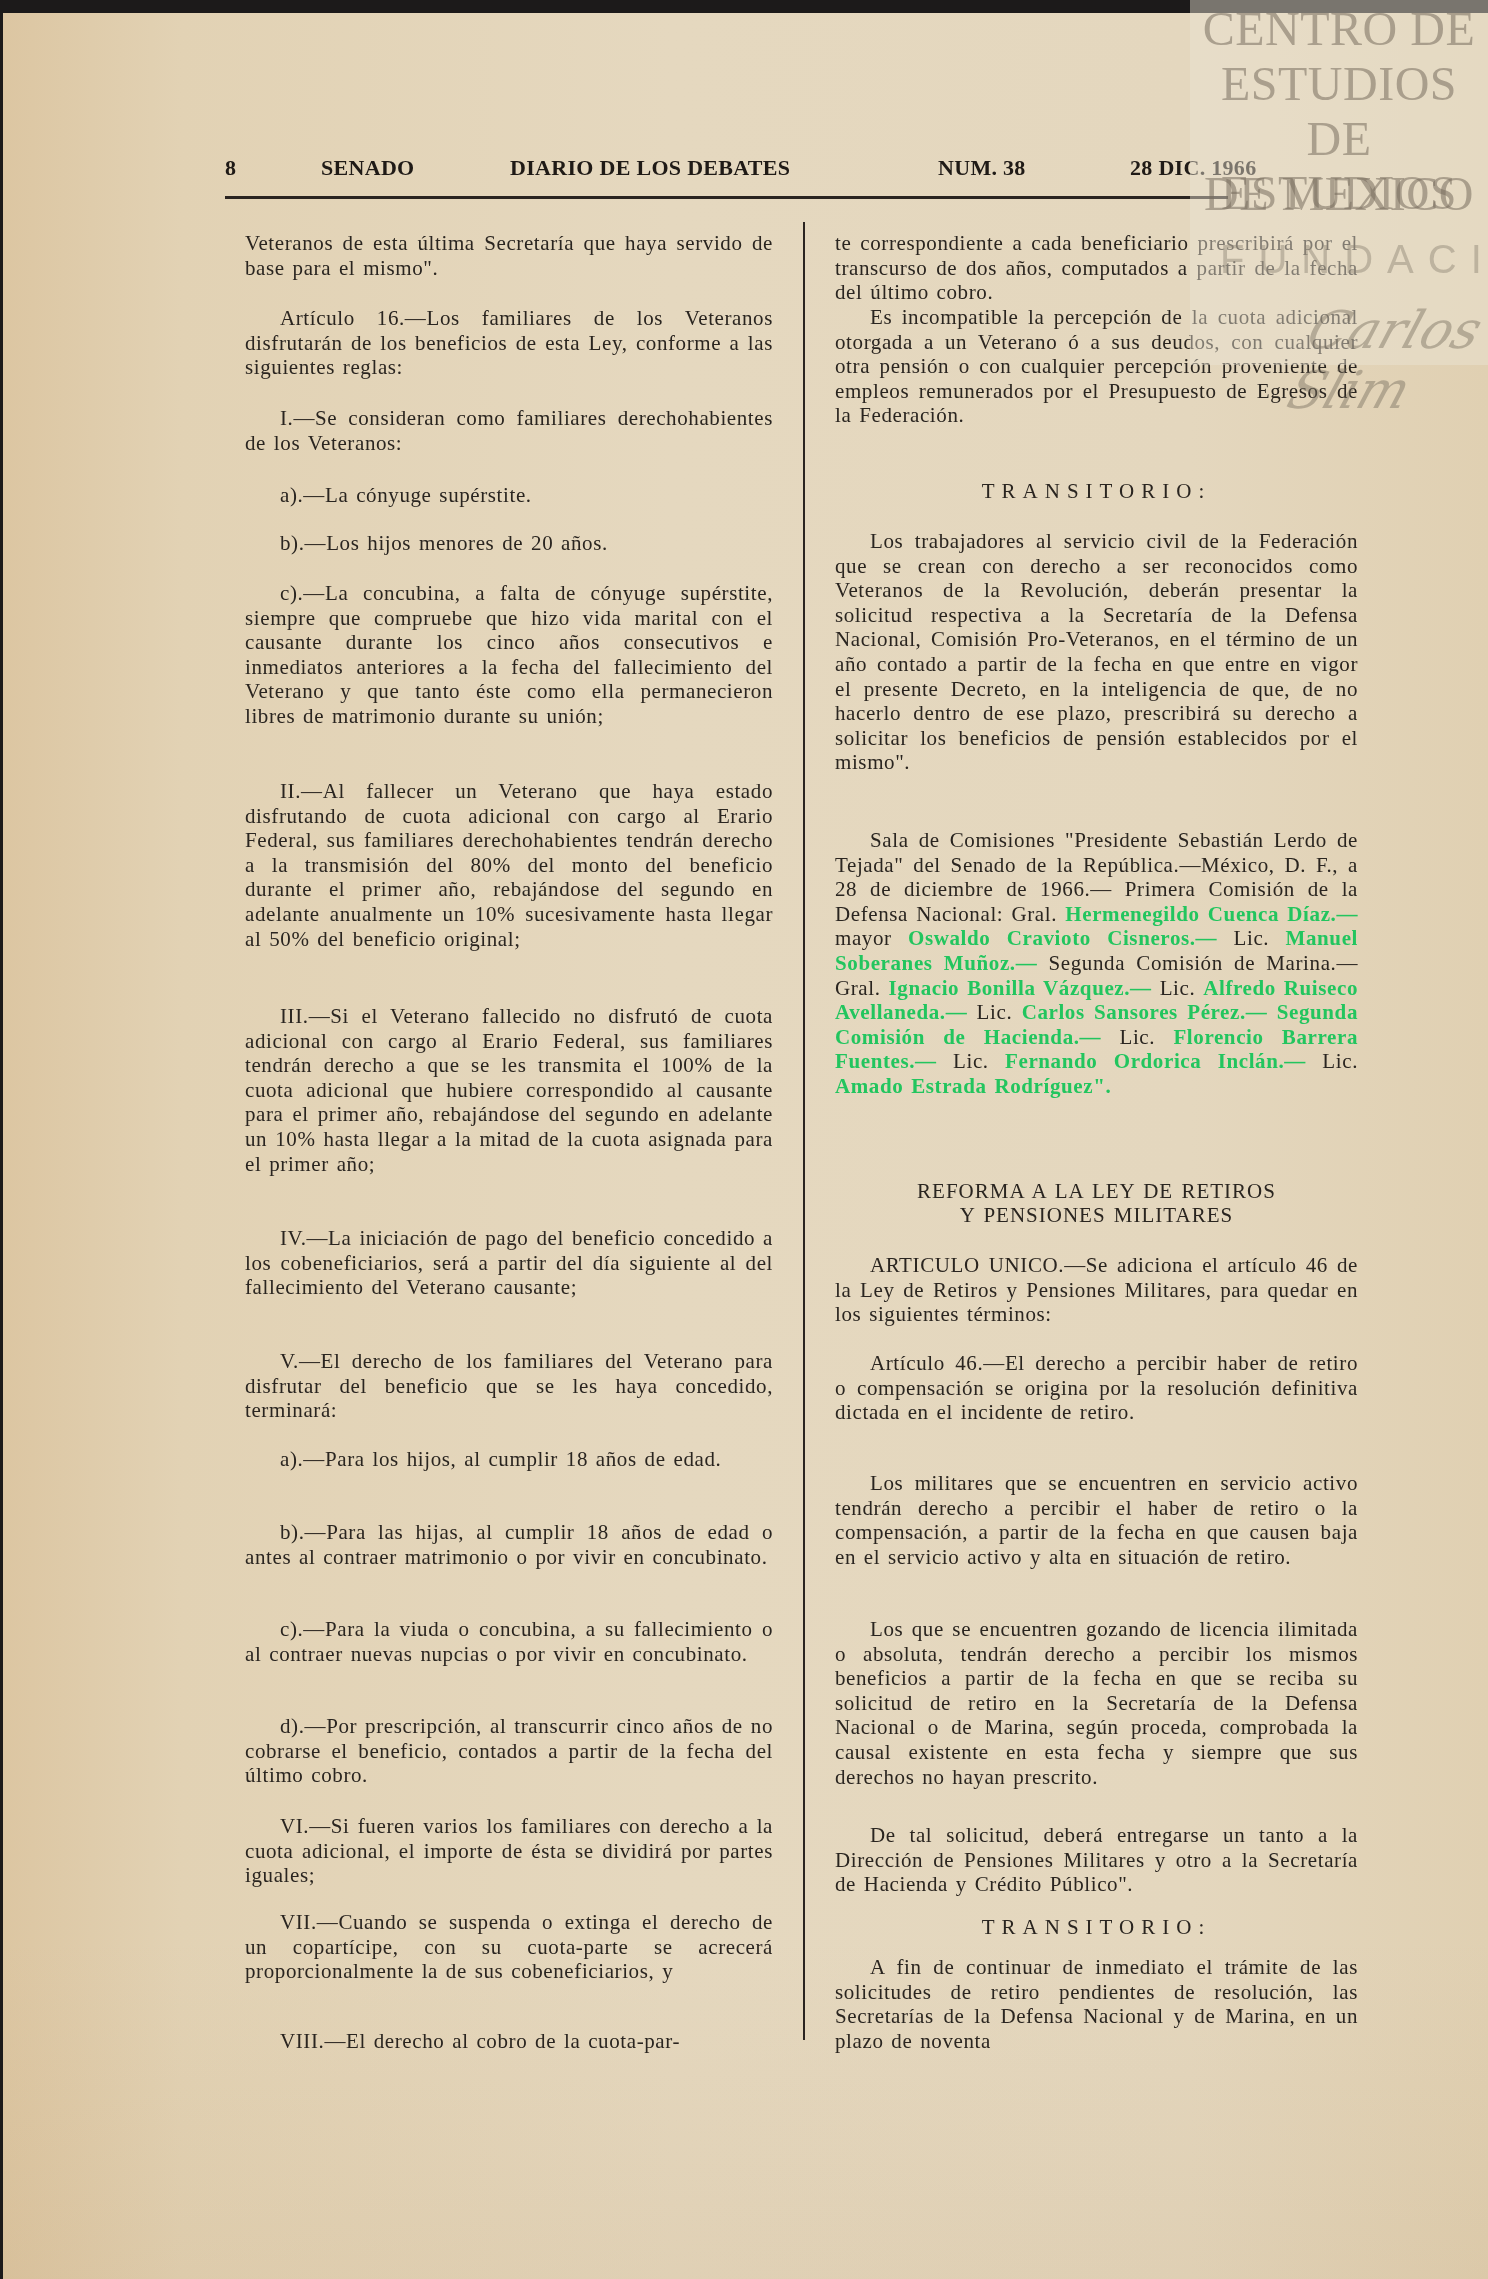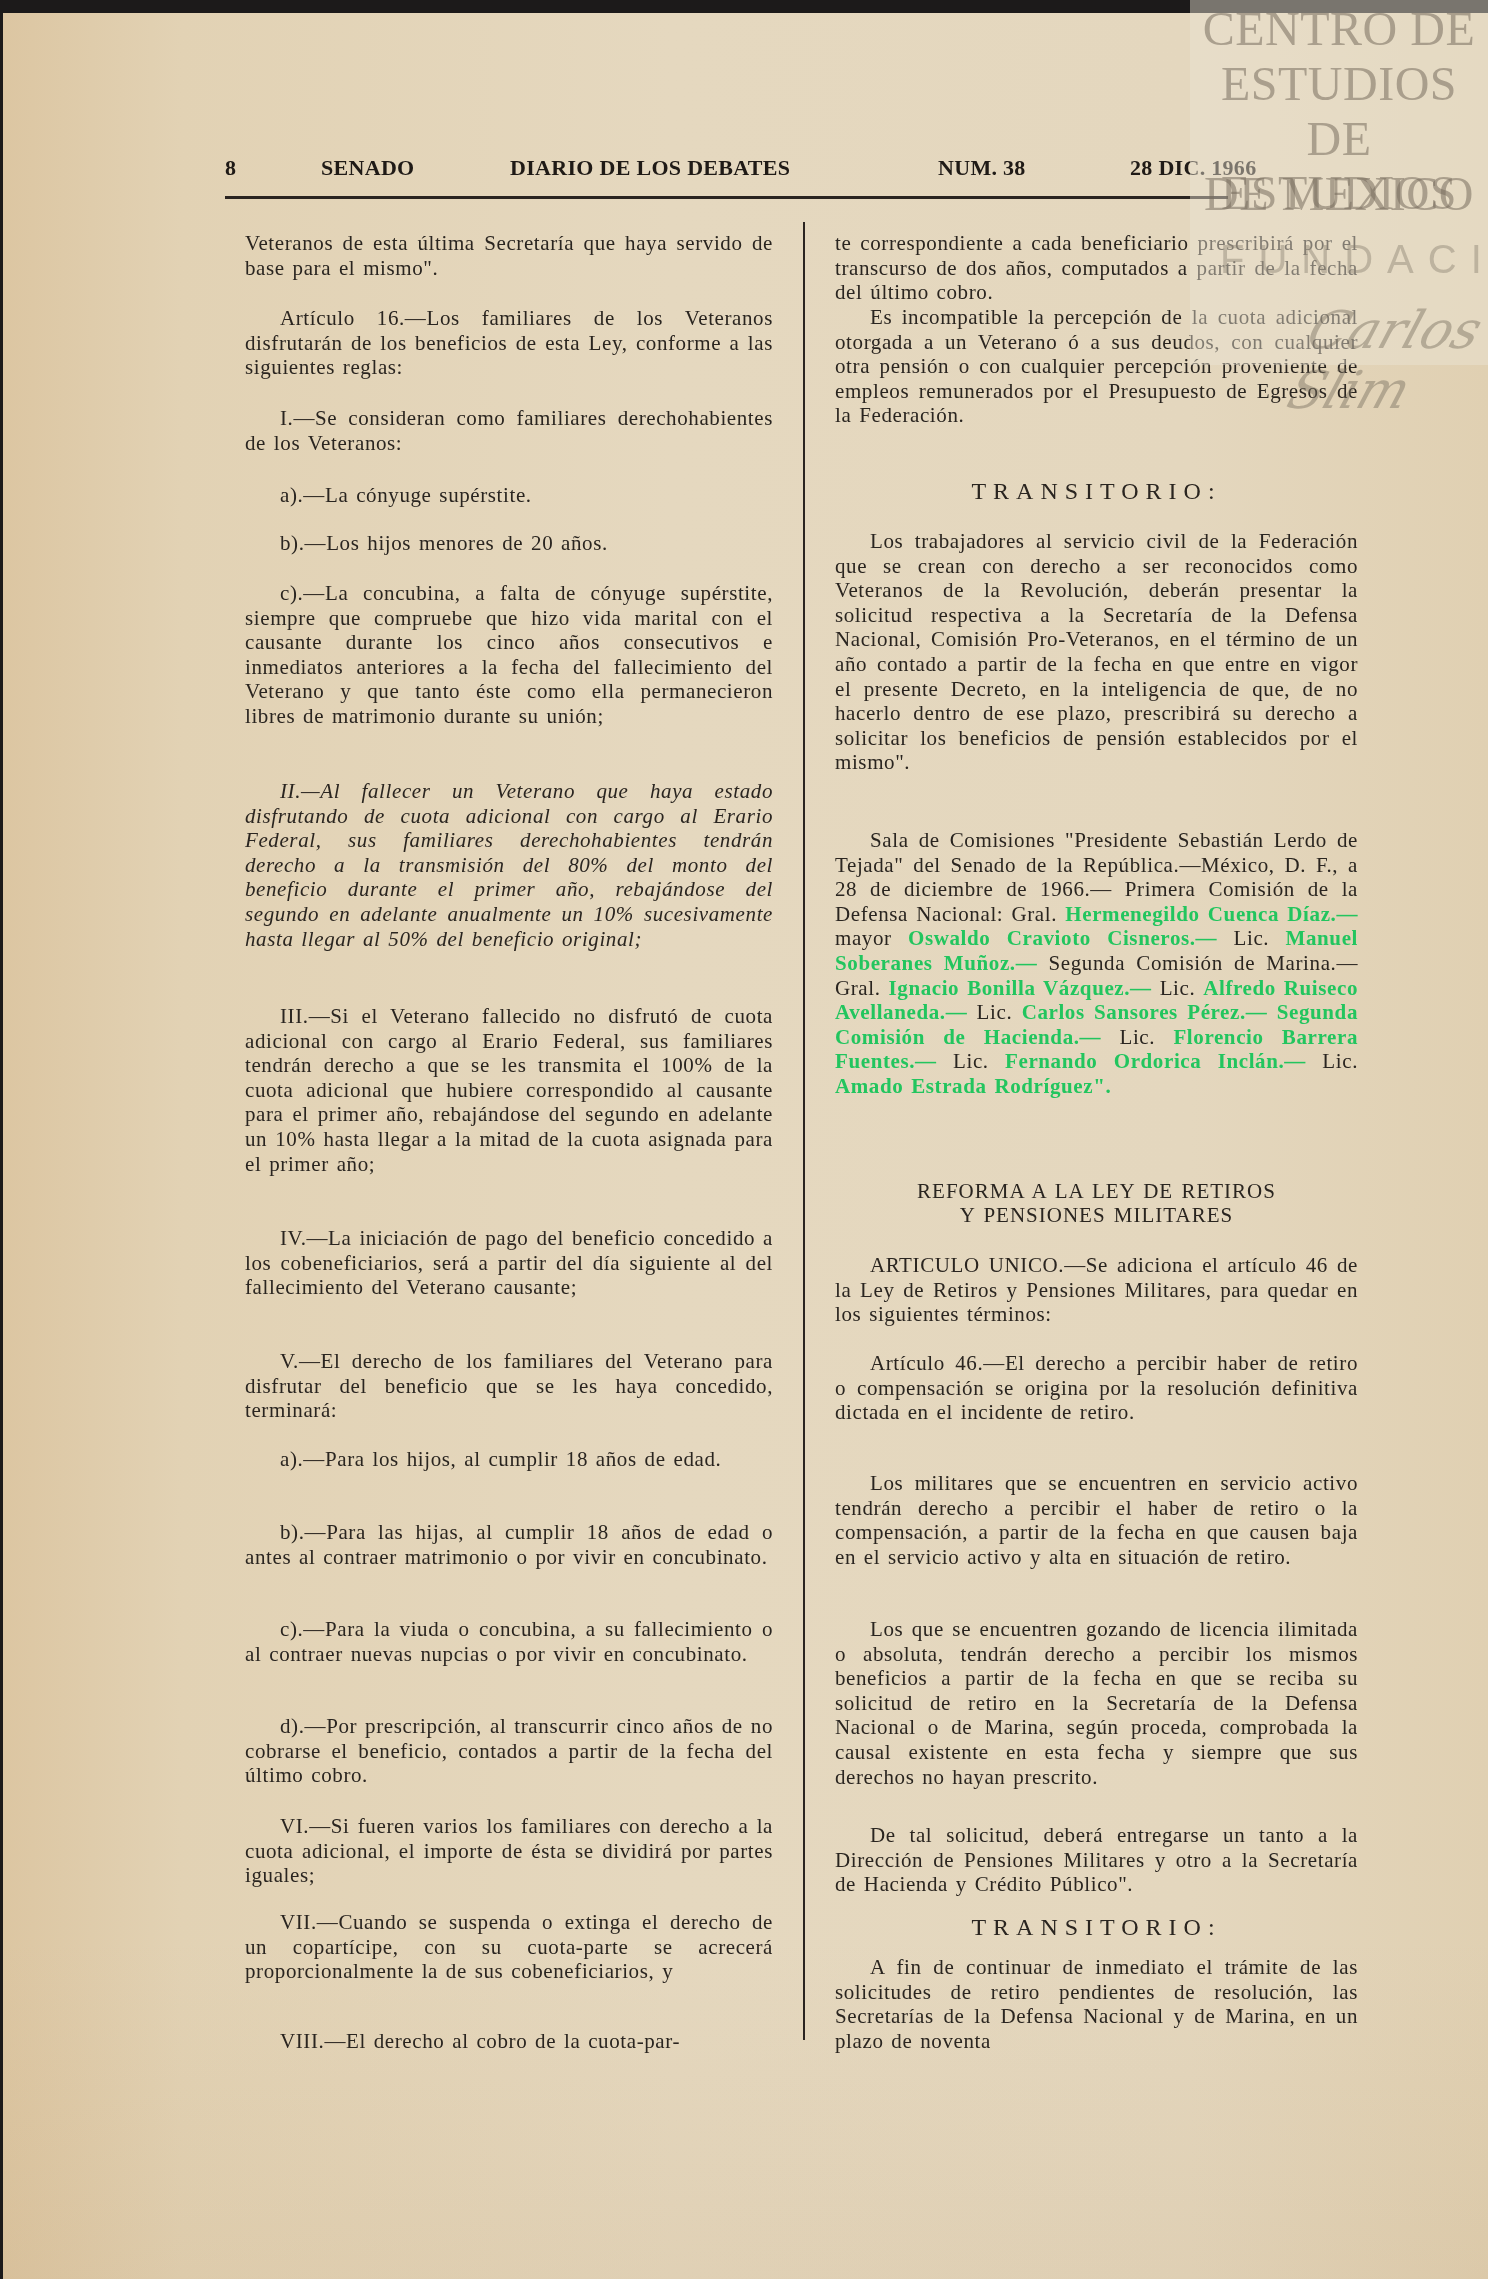--- a/index.html
+++ b/index.html
@@ -19,21 +19,21 @@
     pointer-events: none;
   }
   .hdr { position: absolute; top: 155px; font-weight: bold; font-size: 22px; letter-spacing: 0.3px; color: #1f1a16; font-family: "Liberation Serif", serif; }
   .hdr-rule { position: absolute; left: 225px; top: 196px; width: 1003px; height: 3px; background: #2a2420; }
   .col-rule { position: absolute; left: 803px; top: 222px; width: 2px; height: 1818px; background: #2a2420; }
   .col { position: absolute; width: 562px; font-size: 21px; line-height: 24.6px; text-align: justify; letter-spacing: 0.6px; word-spacing: 2px; }
   .col.left { left: 228px; }
   .col.right { left: 818px; width: 557px; }
   .p { position: absolute; left: 0; right: 0; margin: 17px; }
   .ind { text-indent: 35px; }
-  .center-head { text-align: center; letter-spacing: 7px; font-size: 24px; text-indent: 0; }
+  .center-head { text-align: center; letter-spacing: 7px; font-size: 21px; text-indent: 0; }
   .section-head { text-align: center; letter-spacing: 1px; font-size: 21px; line-height: 24px; text-indent: 0; }
   b { font-weight: bold; color: #22c55e; }
   .wm-box { position: absolute; left: 1190px; top: 0; width: 298px; height: 365px; background: rgba(235,228,212,0.45); }
   .wm { position: absolute; color: rgba(120,110,95,0.55); font-family: "Liberation Serif", serif; font-size: 48px; text-align: center; width: 298px; left: 1190px; line-height: 54px; letter-spacing: 0.5px; }
   .wm2 { position: absolute; left: 1220px; top: 237px; font-family: "Liberation Sans", sans-serif; font-size: 40px; color: rgba(140,130,115,0.45); letter-spacing: 14px; }
   .wm3 { position: absolute; left: 1300px; top: 300px; font-family: "DejaVu Serif", serif; font-style: italic; font-size: 52px; color: rgba(120,110,95,0.45); transform: skewX(-18deg); }
 </style>
 </head>
 <body>
 
@@ -47,21 +47,21 @@
 <div class="hdr-rule"></div>
 <div class="col-rule"></div>
 
 <div class="col left">
   <p class="p" style="top:214px;">Veteranos de esta última Secretaría que haya servido de base para el mismo".</p>
   <p class="p ind" style="top:289px;">Artículo 16.—Los familiares de los Veteranos disfrutarán de los beneficios de esta Ley, conforme a las siguientes reglas:</p>
   <p class="p ind" style="top:389px;">I.—Se consideran como familiares derechohabientes de los Veteranos:</p>
   <p class="p ind" style="top:466px;">a).—La cónyuge supérstite.</p>
   <p class="p ind" style="top:514px;">b).—Los hijos menores de 20 años.</p>
   <p class="p ind" style="top:564px;">c).—La concubina, a falta de cónyuge supérstite, siempre que compruebe que hizo vida marital con el causante durante los cinco años consecutivos e inmediatos anteriores a la fecha del fallecimiento del Veterano y que tanto éste como ella permanecieron libres de matrimonio durante su unión;</p>
-  <p class="p ind" style="top:762px;font-style:italic;">II.—Al fallecer un Veterano que haya estado disfrutando de cuota adicional con cargo al Erario Federal, sus familiares derechohabientes tendrán derecho a la transmisión del 80% del monto del beneficio durante el primer año, rebajándose del segundo en adelante anualmente un 10% sucesivamente hasta llegar al 50% del beneficio original;</p>
+  <p class="p ind" style="top:762px;">II.—Al fallecer un Veterano que haya estado disfrutando de cuota adicional con cargo al Erario Federal, sus familiares derechohabientes tendrán derecho a la transmisión del 80% del monto del beneficio durante el primer año, rebajándose del segundo en adelante anualmente un 10% sucesivamente hasta llegar al 50% del beneficio original;</p>
   <p class="p ind" style="top:987px;">III.—Si el Veterano fallecido no disfrutó de cuota adicional con cargo al Erario Federal, sus familiares tendrán derecho a que se les transmita el 100% de la cuota adicional que hubiere correspondido al causante para el primer año, rebajándose del segundo en adelante un 10% hasta llegar a la mitad de la cuota asignada para el primer año;</p>
   <p class="p ind" style="top:1209px;">IV.—La iniciación de pago del beneficio concedido a los cobeneficiarios, será a partir del día siguiente al del fallecimiento del Veterano causante;</p>
   <p class="p ind" style="top:1332px;">V.—El derecho de los familiares del Veterano para disfrutar del beneficio que se les haya concedido, terminará:</p>
   <p class="p ind" style="top:1430px;">a).—Para los hijos, al cumplir 18 años de edad.</p>
   <p class="p ind" style="top:1503px;">b).—Para las hijas, al cumplir 18 años de edad o antes al contraer matrimonio o por vivir en concubinato.</p>
   <p class="p ind" style="top:1600px;">c).—Para la viuda o concubina, a su fallecimiento o al contraer nuevas nupcias o por vivir en concubinato.</p>
   <p class="p ind" style="top:1697px;">d).—Por prescripción, al transcurrir cinco años de no cobrarse el beneficio, contados a partir de la fecha del último cobro.</p>
   <p class="p ind" style="top:1797px;">VI.—Si fueren varios los familiares con derecho a la cuota adicional, el importe de ésta se dividirá por partes iguales;</p>
   <p class="p ind" style="top:1893px;">VII.—Cuando se suspenda o extinga el derecho de un copartícipe, con su cuota-parte se acrecerá proporcionalmente la de sus cobeneficiarios, y</p>
   <p class="p ind" style="top:2012px;">VIII.—El derecho al cobro de la cuota-par-</p>

